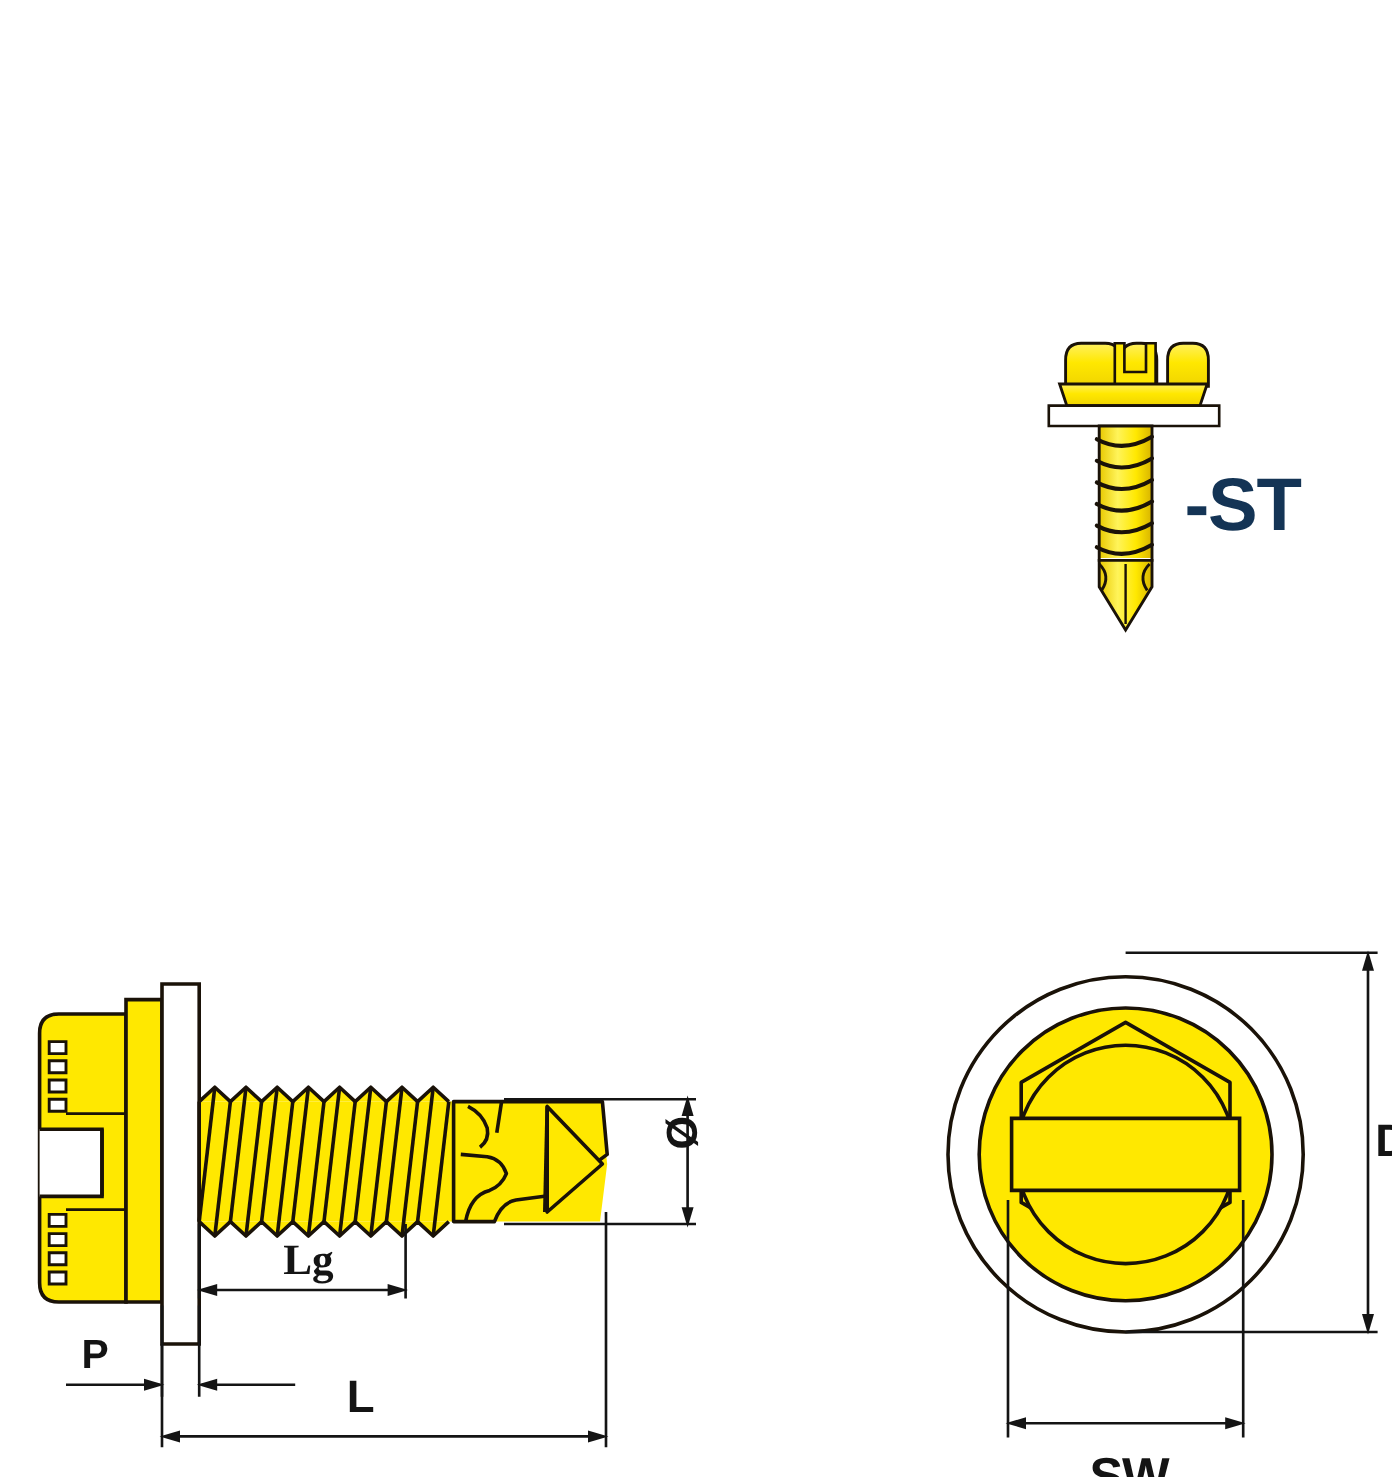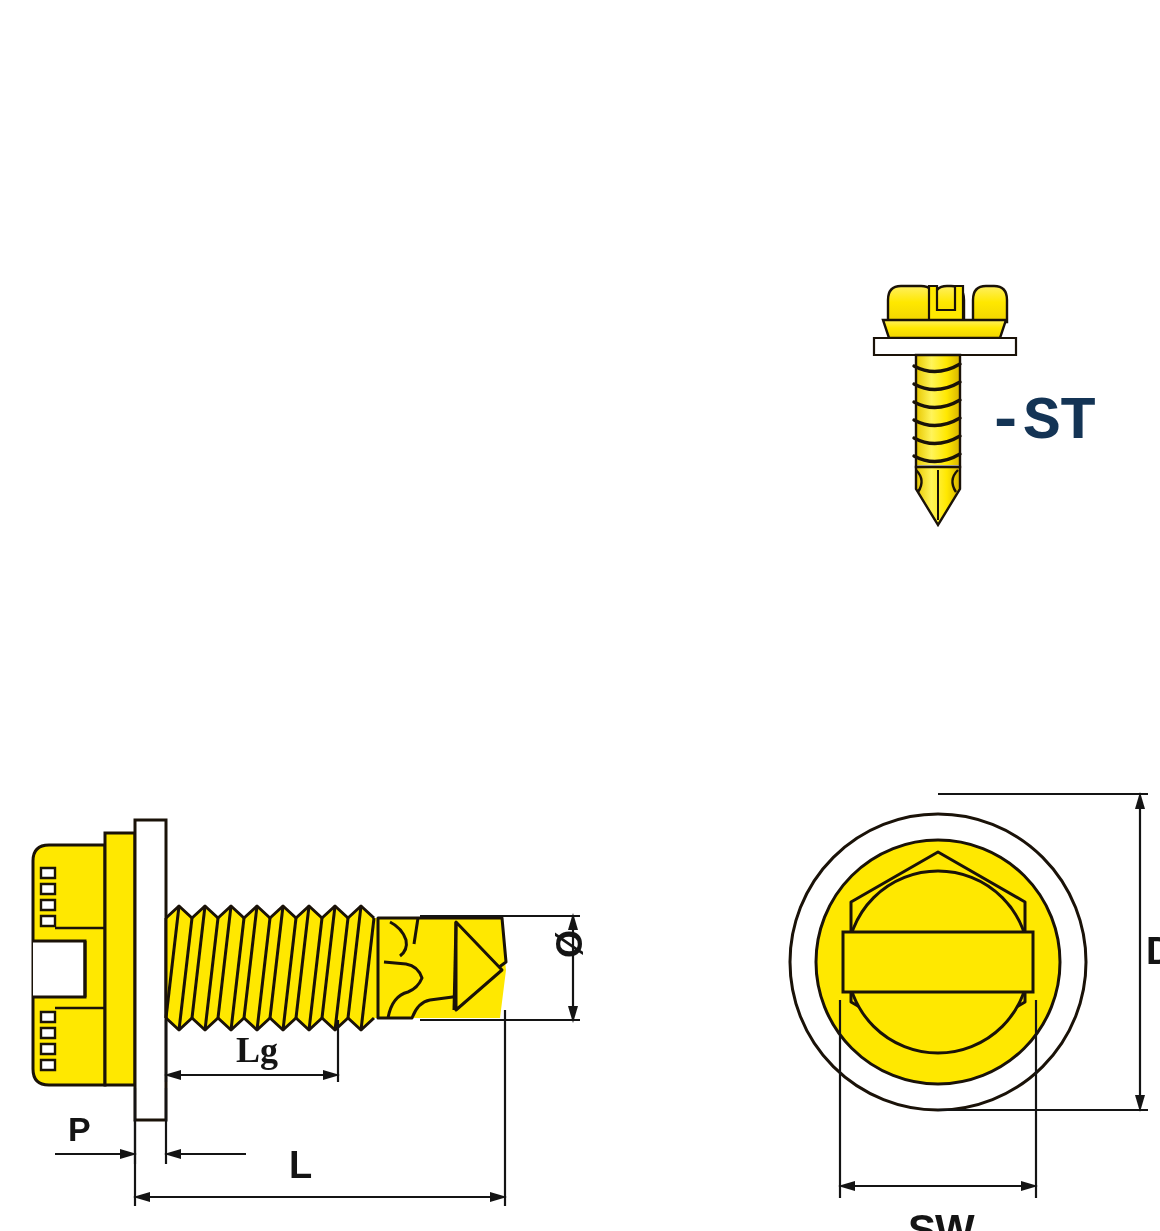--- a/index.html
+++ b/index.html
@@ -42,21 +42,21 @@
   #label-D  { left: 1146px; top: 932px; font-size: 38px; }
   #label-st {
     position: absolute;
     left: 987px;
     top: 391px;
     font-size: 62px;
     font-weight: 700;
     color: #143455;
     letter-spacing: -1px;
     line-height: 1;
-    font-family: Liberation Mono, monospace;
+    font-family: Liberation Sans, sans-serif;
   }
 </style>
 </head>
 <body>
 
 <div id="page">
 
   <svg class="layer" viewBox="0 0 1160 1231">
     <defs>
       <linearGradient id="shankGrad" x1="0" y1="0" x2="1" y2="0">

